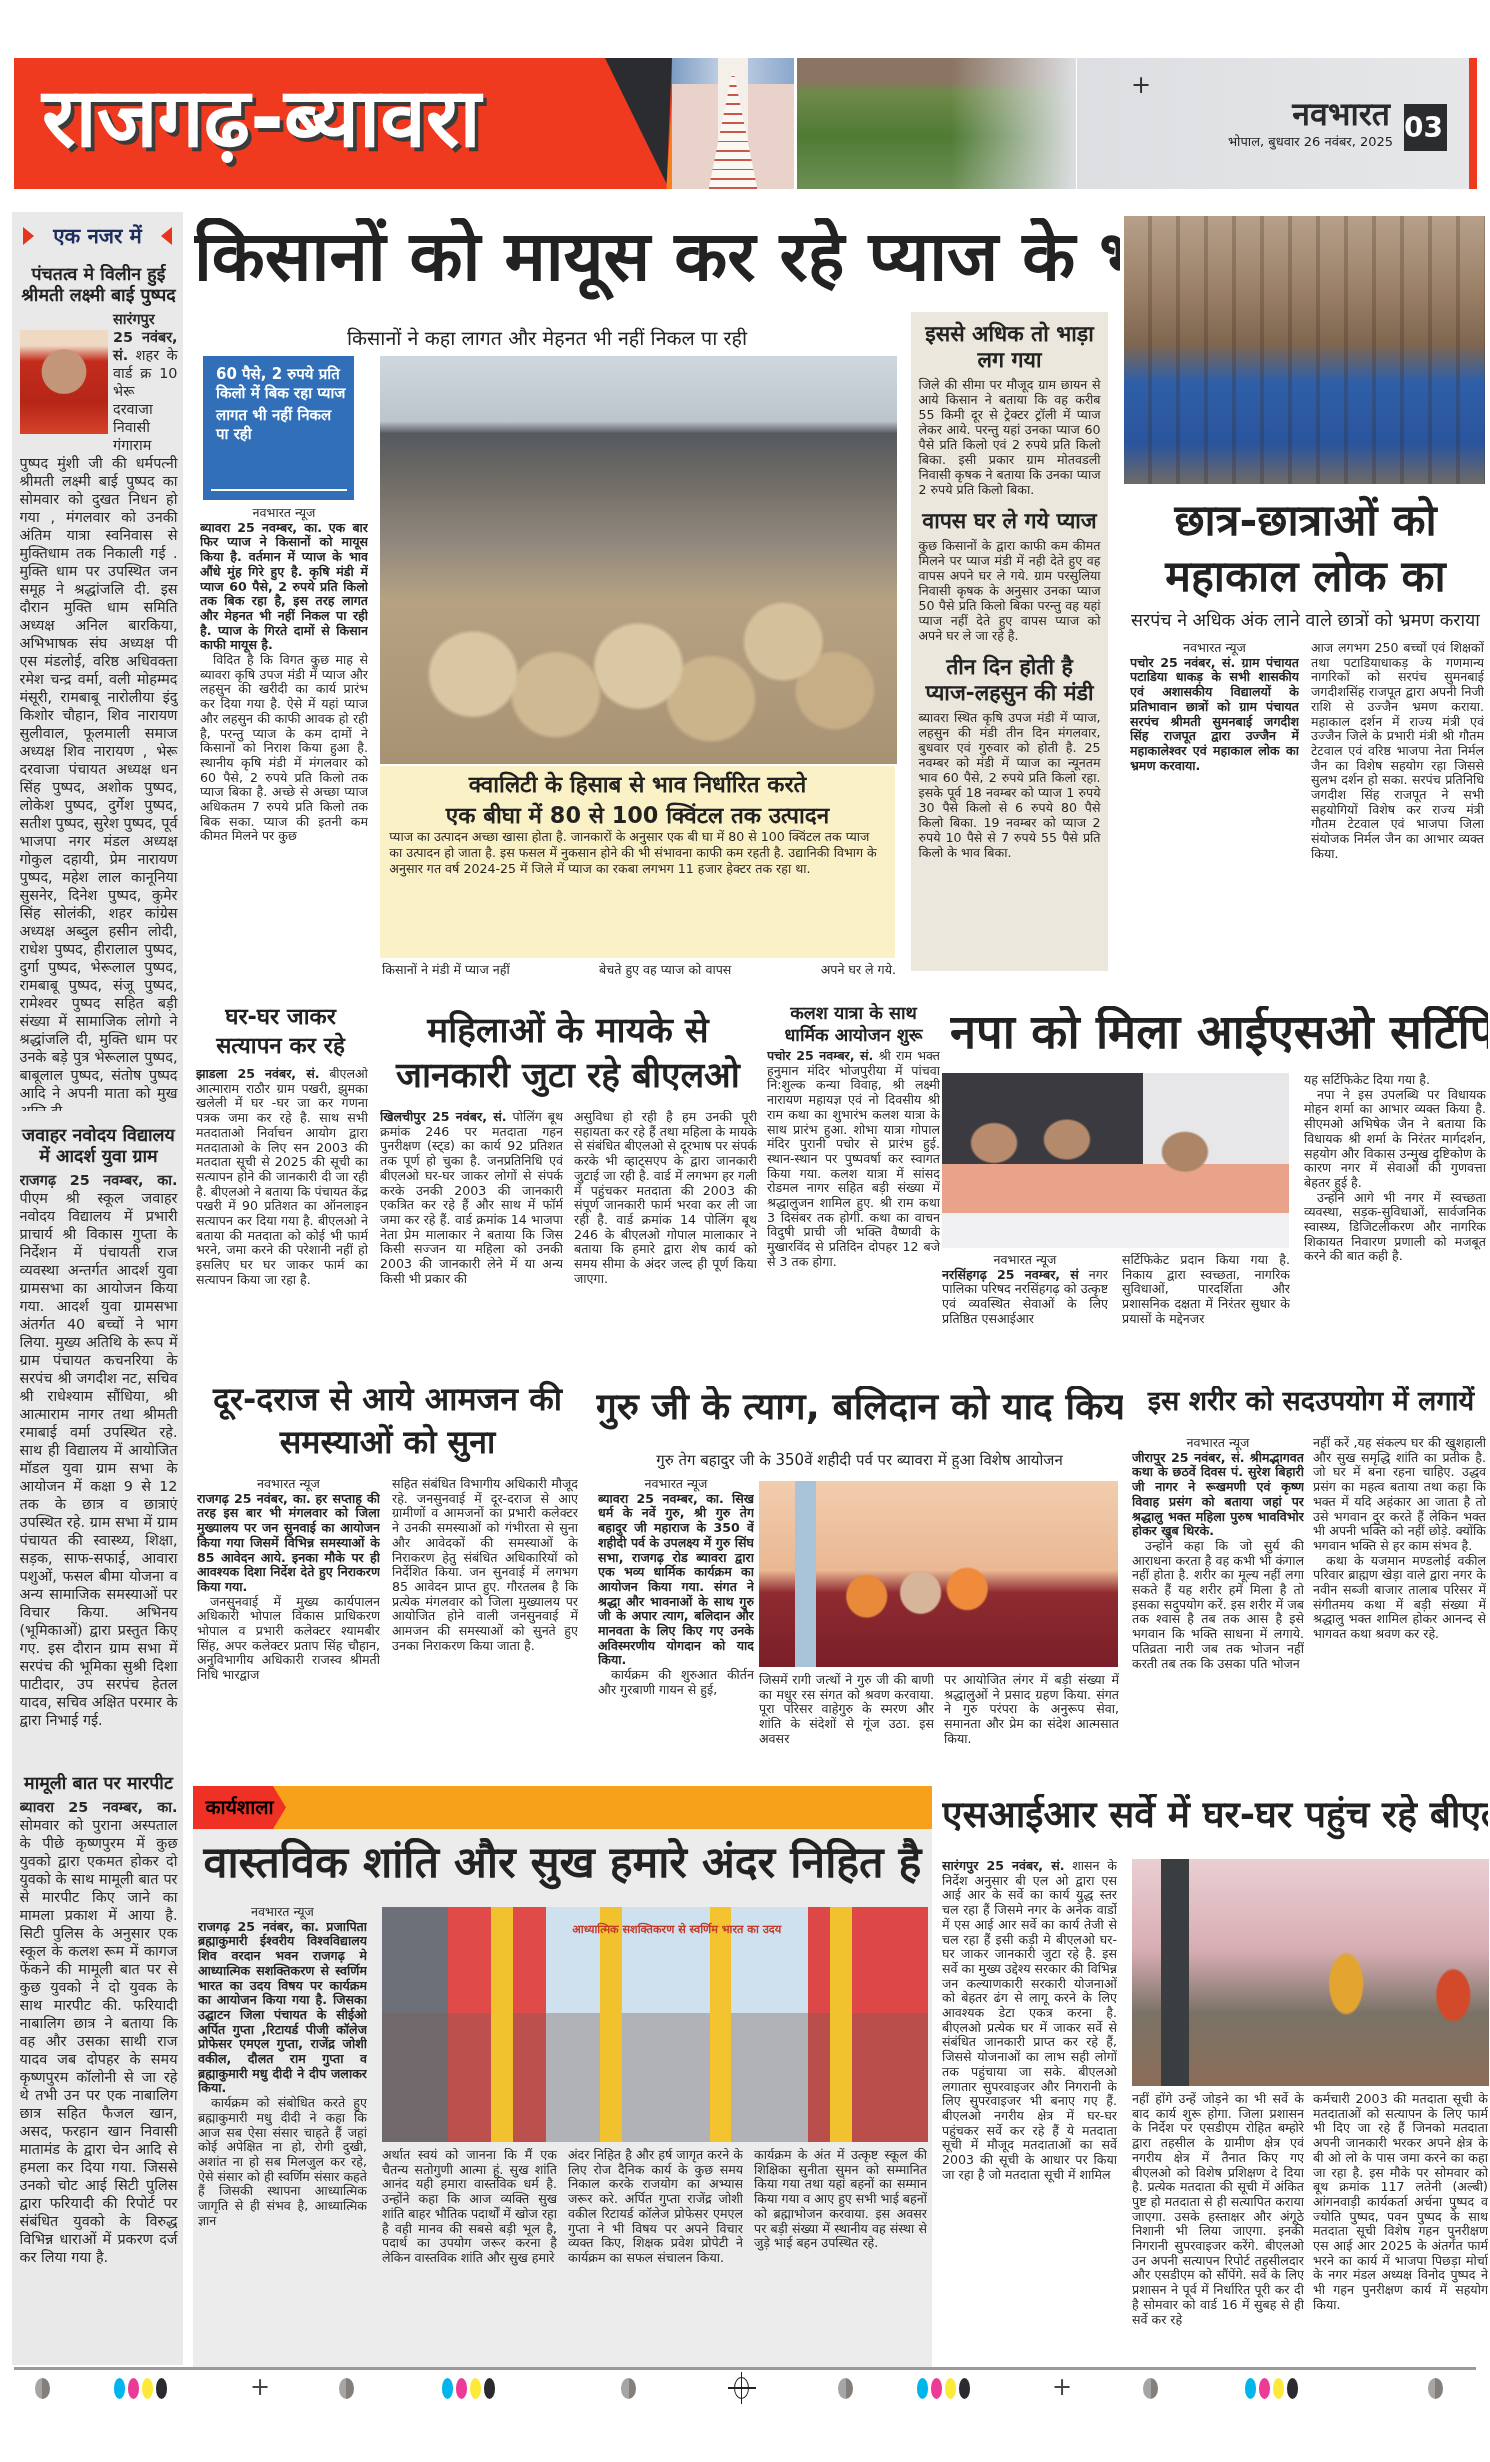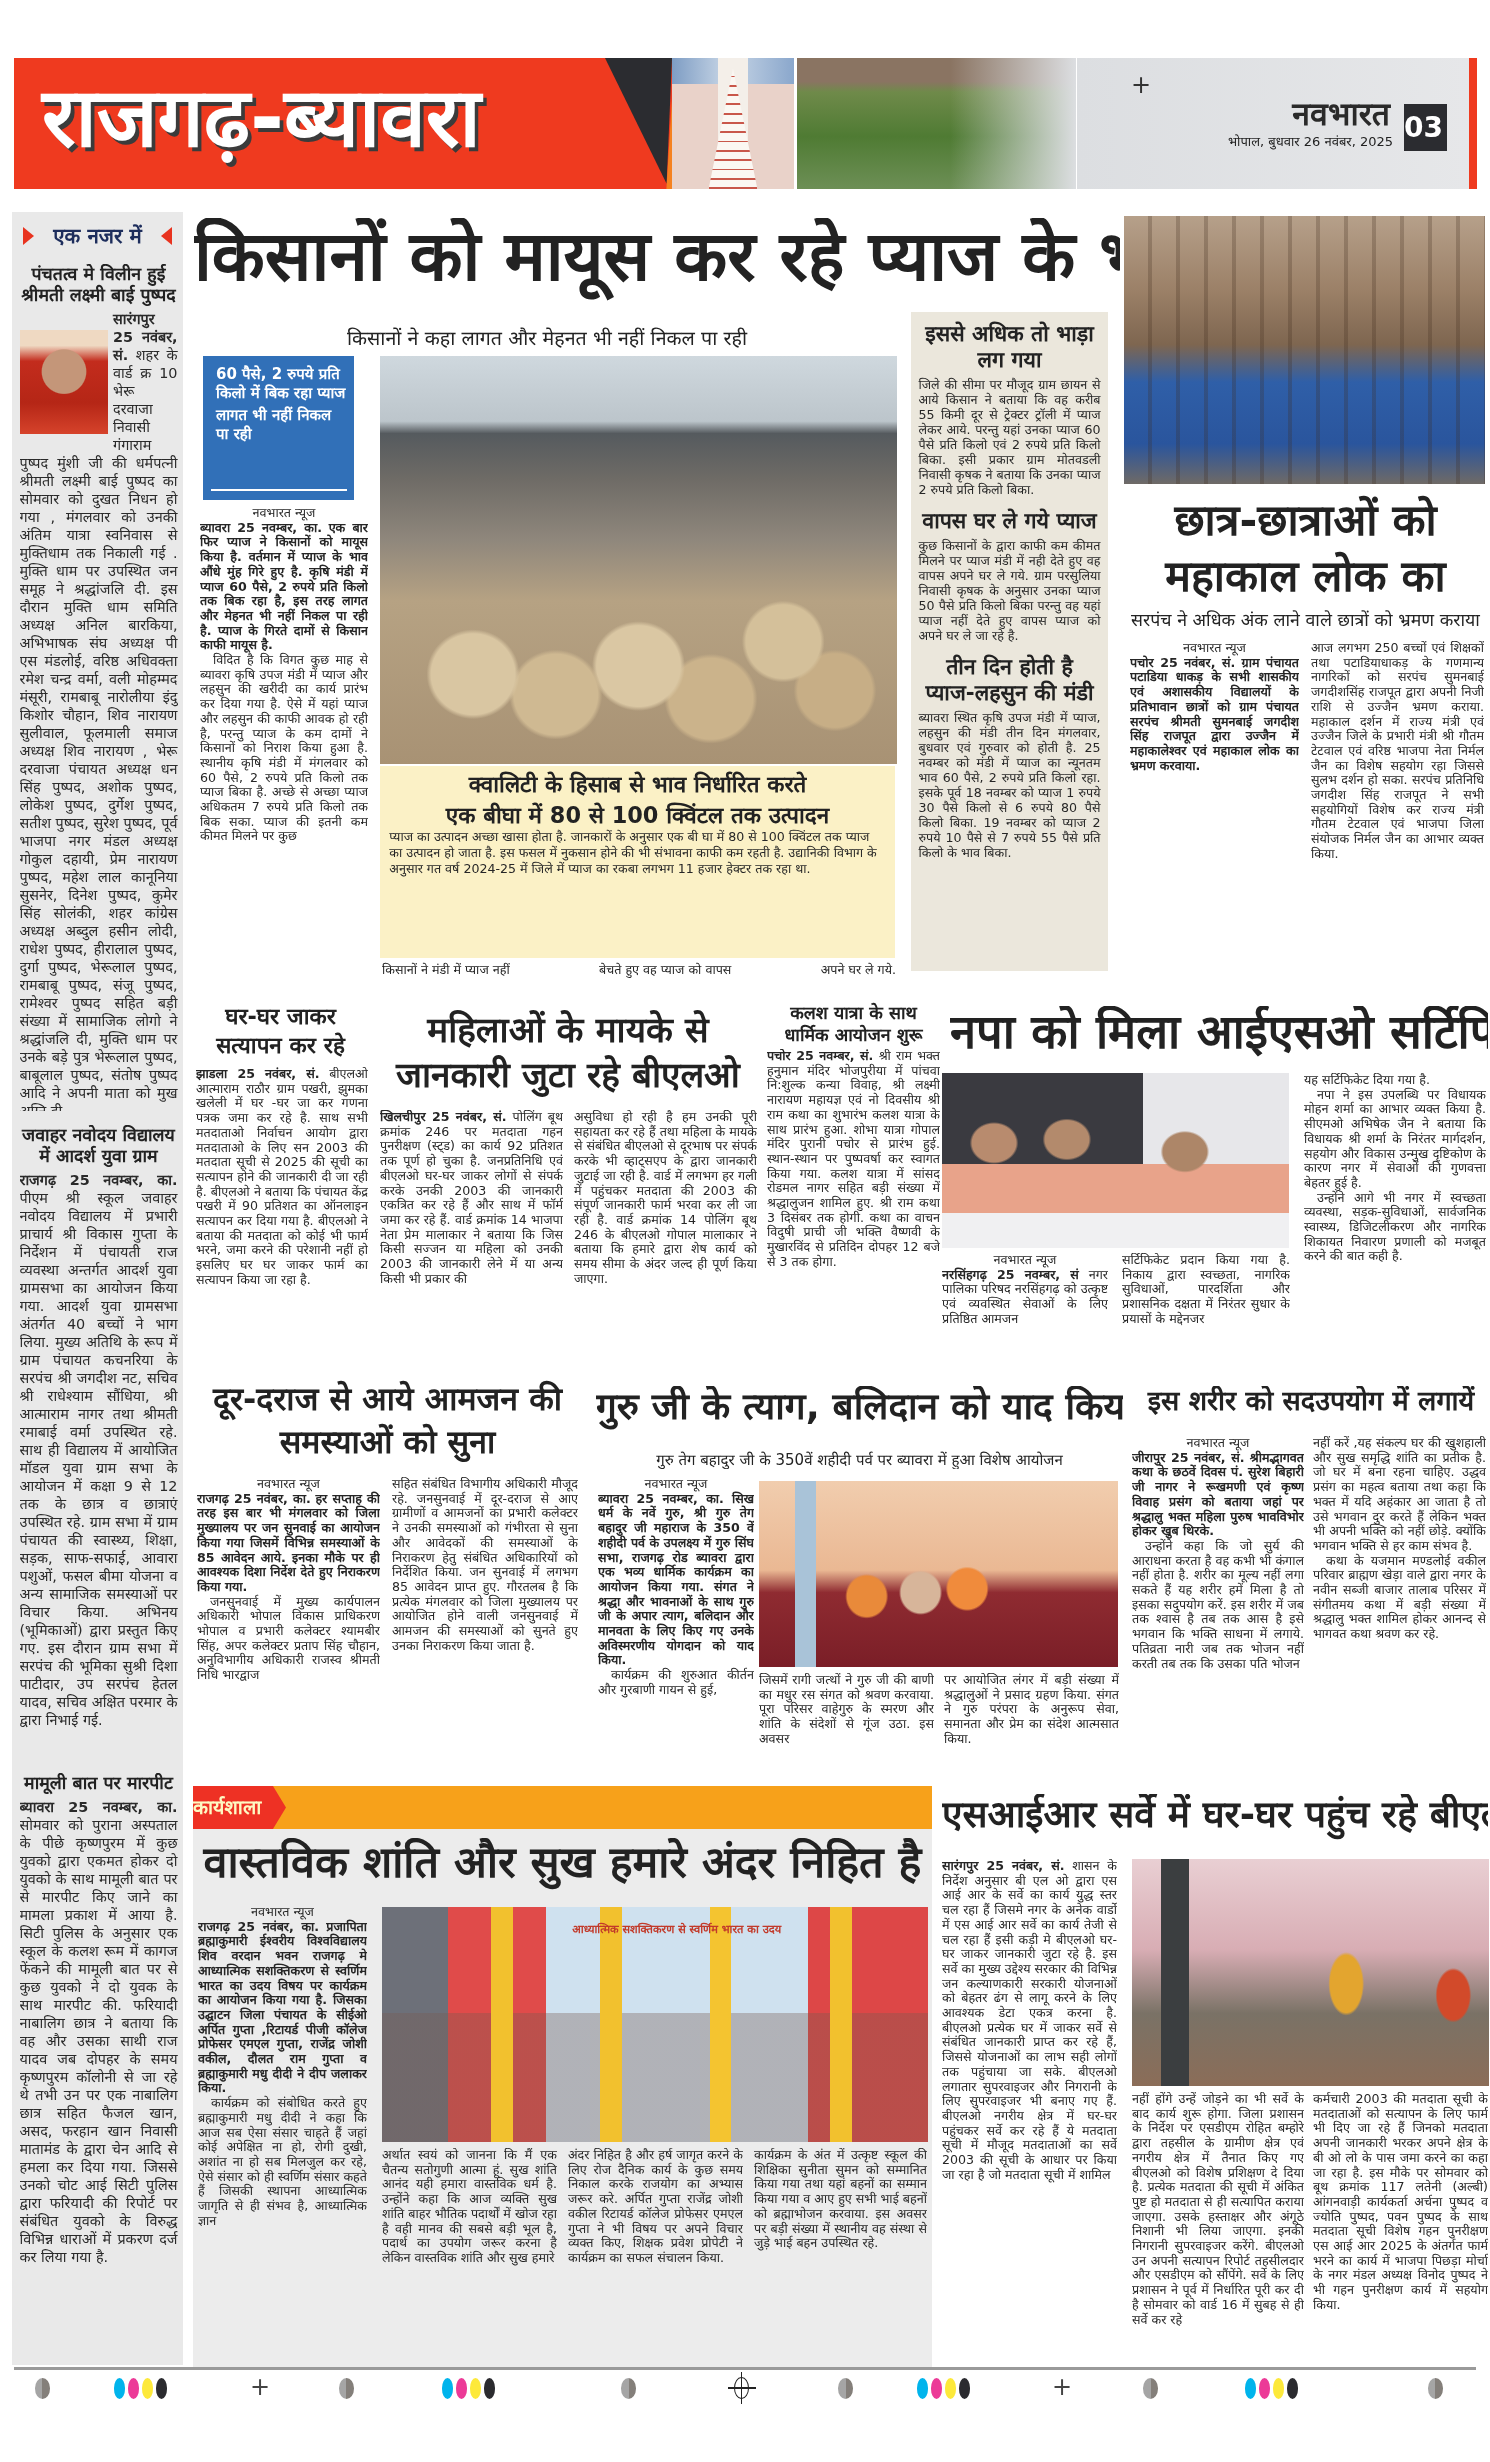--- a/index.html
+++ b/index.html
@@ -62,22 +62,22 @@
     font-weight:bold;font-size:15px;line-height:18.6px;padding:9.3px 7.5px 0 13px}
   .bluebox .rule{position:absolute;left:7.5px;right:7.5px;bottom:9.3px;height:1.9px;background:#fff}
   .yellow{left:380px;top:766px;width:515px;height:192px;background:var(--info-yellow);padding:3.7px 9.3px}
   .yh{font-size:22.4px;font-weight:bold;text-align:center;line-height:28px;color:#222;white-space:nowrap;overflow:hidden}
   .yp{font-size:12.6px;line-height:16px;color:#262626}
   .beige{left:911px;top:312px;width:197px;height:659px;background:var(--sidebar-beige);padding:5.6px 7.5px;overflow:hidden}
   .bh{font-size:21.4px;font-weight:bold;text-align:center;line-height:26px;color:#222;margin:3.7px 0}
   .bp{font-size:12.6px;line-height:15px;text-align:justify;color:#262626}
 
   .banner{left:193px;top:1786px;width:739px;height:43px;background:var(--accent-orange)}
-  .banner-label{position:absolute;left:0;top:0;width:93px;height:43px;background:var(--label-red);color:#fef9c3;
-    font-size:19.6px;font-weight:bold;line-height:43px;
+  .banner-label{position:absolute;left:0;top:0;width:93px;height:43px;background:var(--label-red);color:#000000;
+    font-size:19.6px;font-weight:bold;text-align:center;line-height:43px;
     clip-path:polygon(0 0,86% 0,100% 50%,86% 100%,0 100%)}
   .banner-text{position:absolute;left:104px;top:0;width:633px;height:43px;line-height:43px;text-align:center;
     font-size:18.6px;font-weight:bold;color:#2a2a2a;white-space:nowrap;overflow:hidden}
   .gray-panel{left:193px;top:1829px;width:739px;height:538px;background:var(--panel-gray)}
 
   .rule-bottom{left:14px;top:2367px;width:1462px;height:2.8px;background:#9a9a9a}
   .mk-gray{position:absolute;top:2378px;width:15px;height:20.5px;border-radius:50%;
     background:linear-gradient(90deg,#a5a5a5 50%,#847f7a 50%)}
   .mk-cmyk{position:absolute;top:2378px;width:56px;height:20.5px}
   .mk-cmyk span{display:inline-block;width:11.2px;height:20.5px;border-radius:50%;margin-right:2.8px}
@@ -219,21 +219,21 @@
 <div class="photo" style="left:942px;top:1073px;width:347px;height:175px;
   background:
    radial-gradient(ellipse 7% 12% at 15% 40%,#b88b6e 0 90%,transparent 100%),
    radial-gradient(ellipse 7% 12% at 36% 38%,#b38a6c 0 90%,transparent 100%),
    radial-gradient(ellipse 7% 12% at 70% 45%,#ad8668 0 90%,transparent 100%),
    linear-gradient(180deg,transparent 0 52%,#e8a38a 52% 80%,#f0f0f2 80%),
    linear-gradient(90deg,#3a3a40 0 58%,#e7e7ea 58% 100%)"></div>
 <div class="abs body" style="left:942px;top:1253px;width:166px;height:104px">
   <span class="by">नवभारत न्यूज</span>
   <span class="dl">नरसिंहगढ़ 25 नवम्बर, सं</span>
-  <span>नगर पालिका परिषद नरसिंहगढ़ को उत्कृष्ट एवं व्यवस्थित सेवाओं के लिए प्रतिष्ठित आमजन</span>
+  <span>नगर पालिका परिषद नरसिंहगढ़ को उत्कृष्ट एवं व्यवस्थित सेवाओं के लिए प्रतिष्ठित एसआईआर</span>
 </div>
 <div class="abs body" style="left:1122px;top:1253px;width:168px;height:104px">सर्टिफिकेट प्रदान किया गया है. निकाय द्वारा स्वच्छता, नागरिक सुविधाओं, पारदर्शिता और प्रशासनिक दक्षता में निरंतर सुधार के प्रयासों के मद्देनजर</div>
 <div class="abs body" style="left:1304px;top:1073px;width:182px;height:284px">
   <span class="blk">यह सर्टिफिकेट दिया गया है.</span>
   <span class="ind">नपा ने इस उपलब्धि पर विधायक मोहन शर्मा का आभार व्यक्त किया है. सीएमओ अभिषेक जैन ने बताया कि विधायक श्री शर्मा के निरंतर मार्गदर्शन, सहयोग और विकास उन्मुख दृष्टिकोण के कारण नगर में सेवाओं की गुणवत्ता बेहतर हुई है.</span>
   <span class="ind">उन्होंने आगे भी नगर में स्वच्छता व्यवस्था, सड़क-सुविधाओं, सार्वजनिक स्वास्थ्य, डिजिटलीकरण और नागरिक शिकायत निवारण प्रणाली को मजबूत करने की बात कही है.</span>
 </div>
 
 <div class="abs hl" style="left:193px;top:1378px;width:389px;height:89px;font-size:32px;line-height:43px">दूर-दराज से आये आमजन की समस्याओं को सुना</div>
 <div class="abs body" style="left:197px;top:1477px;width:183px;height:294px">

